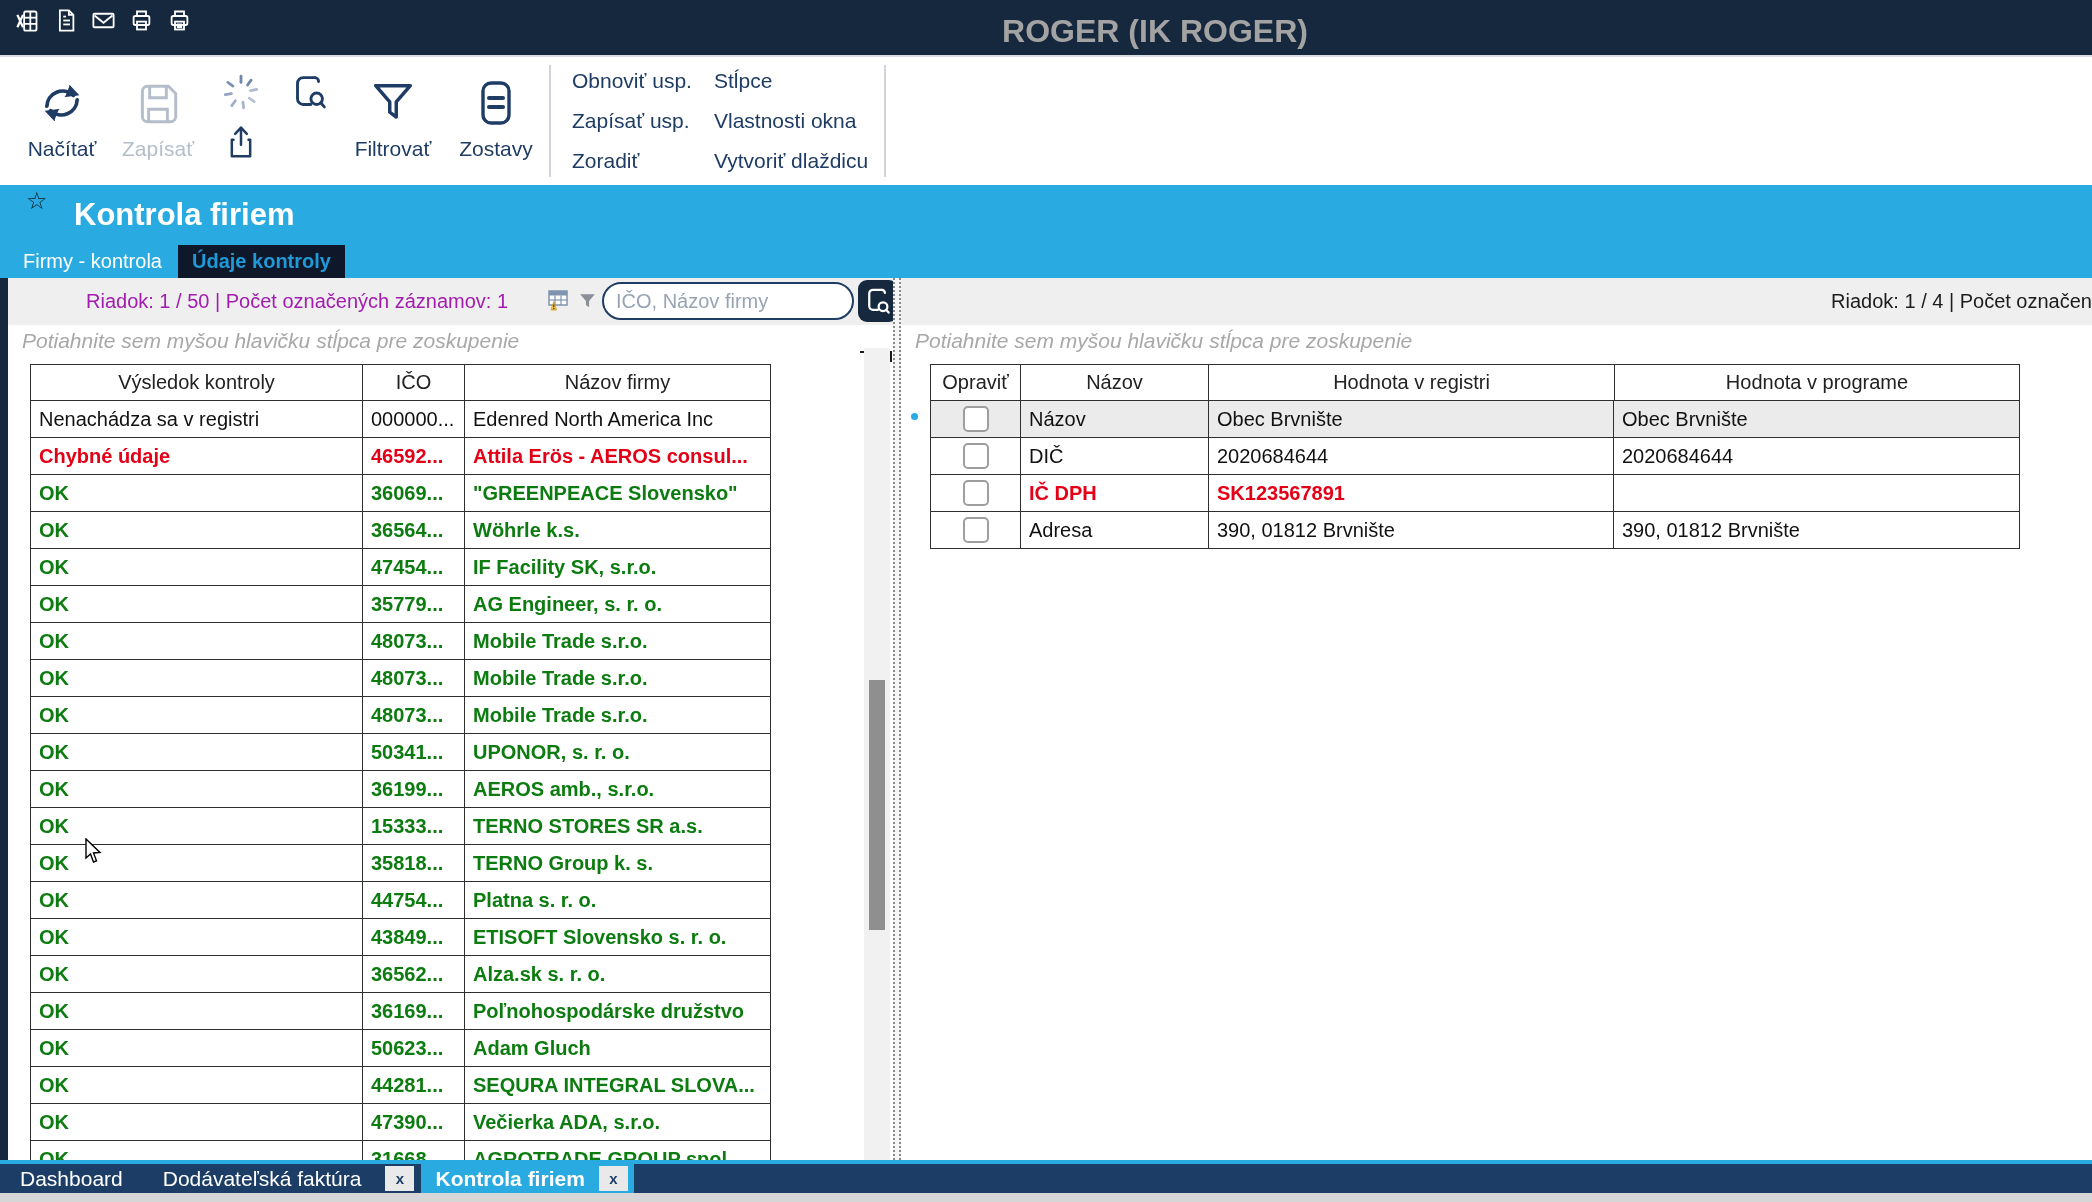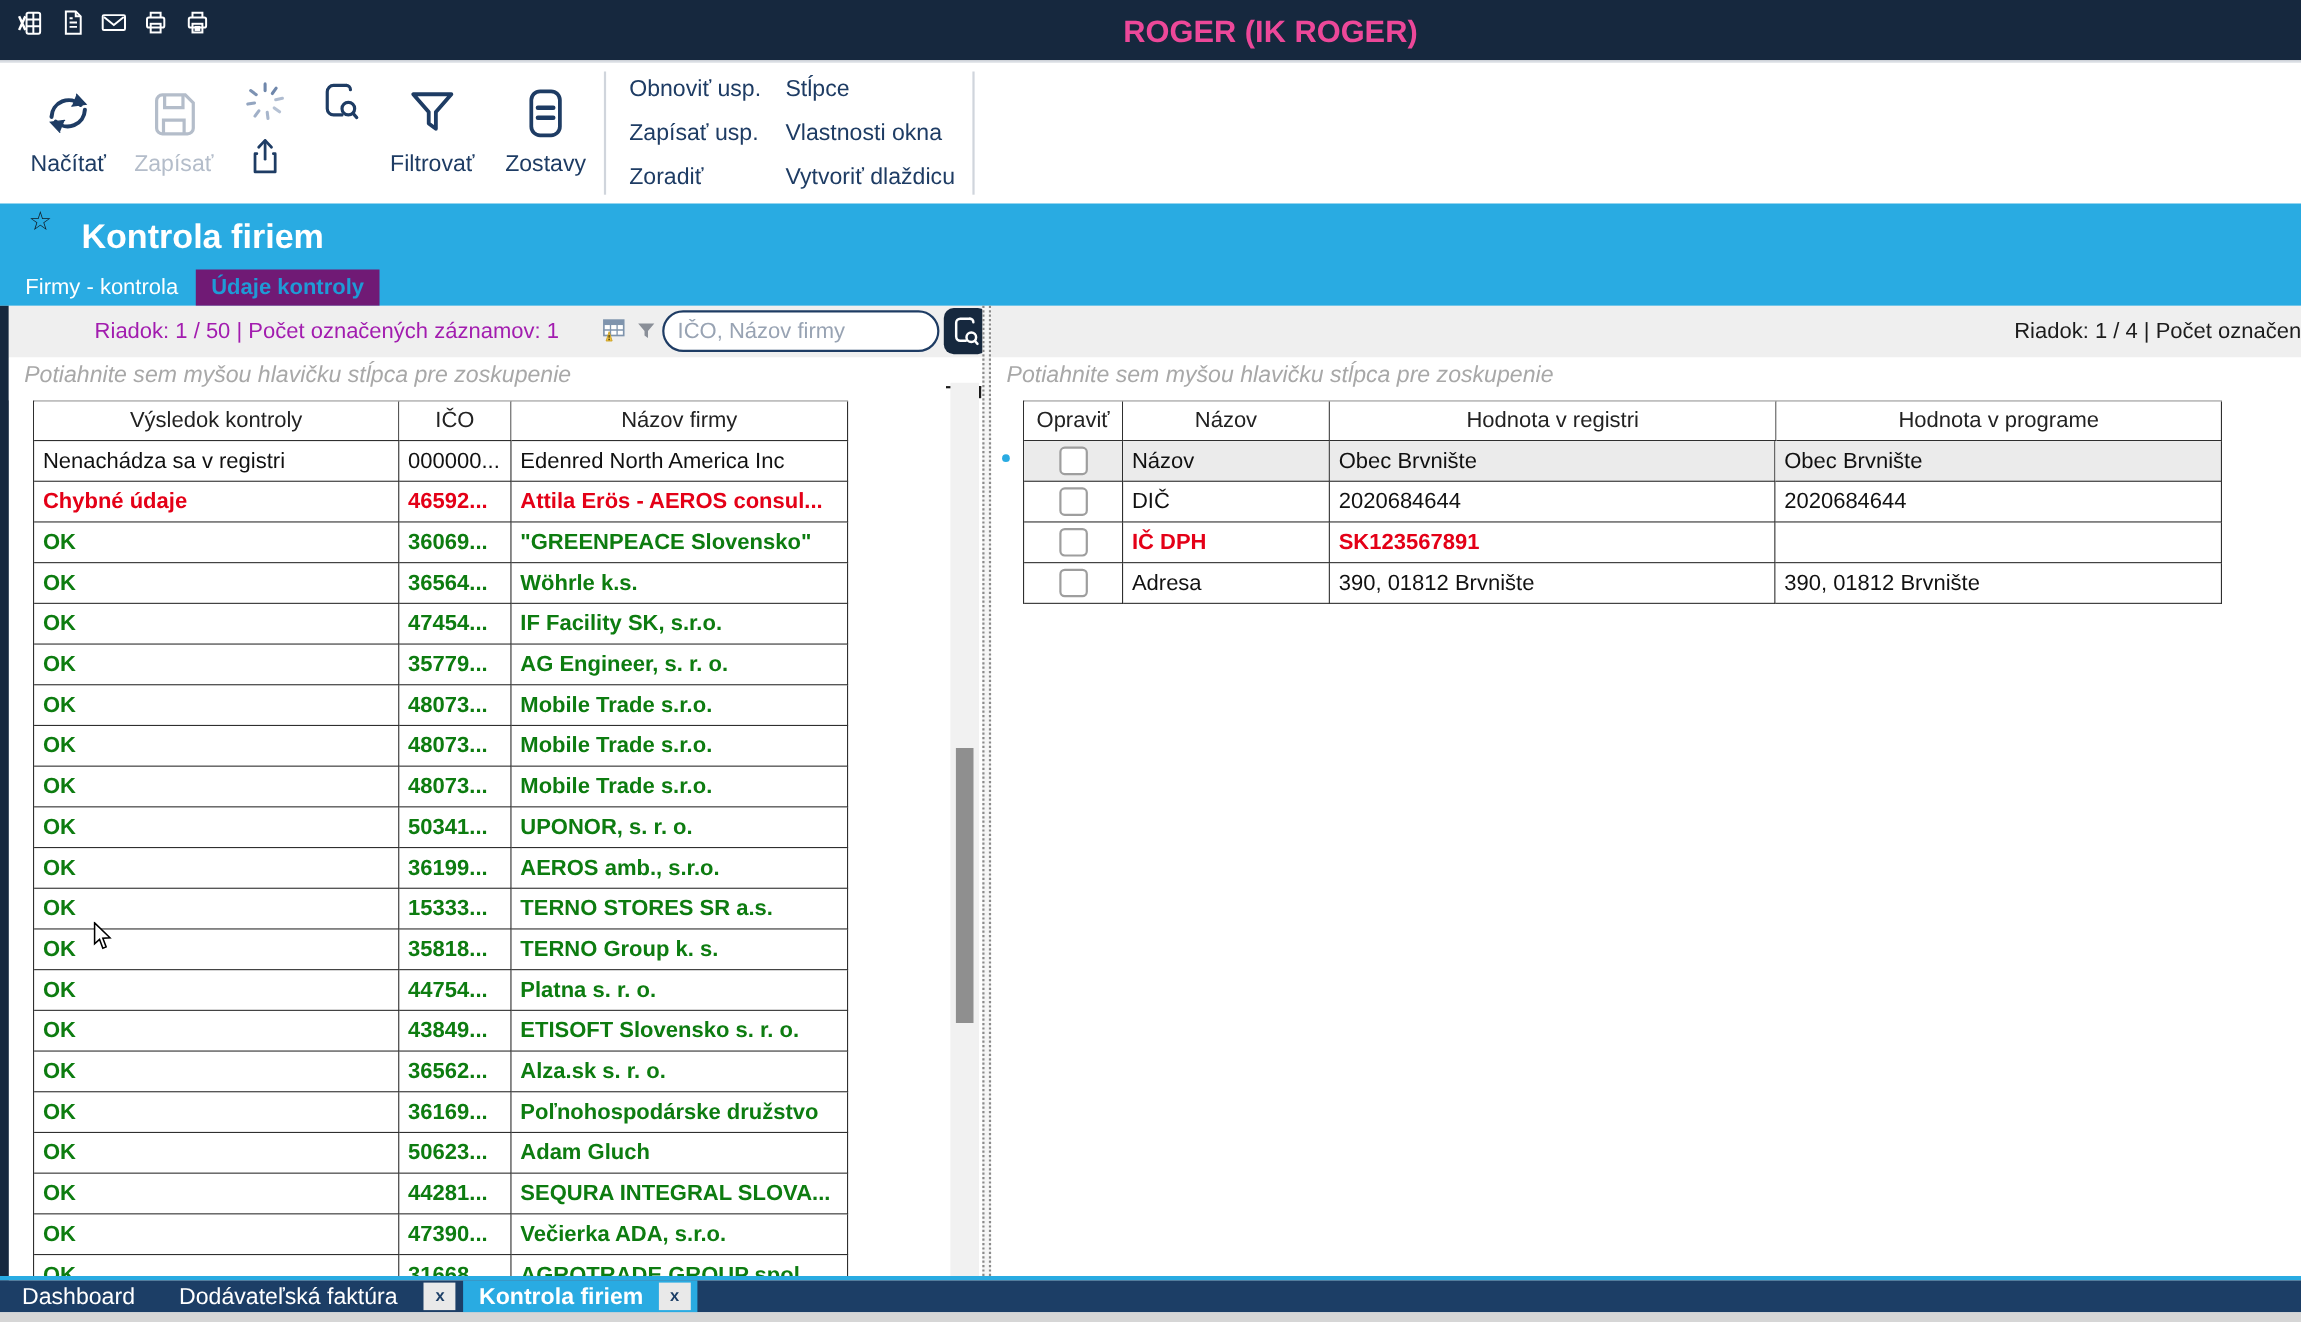--- a/index.html
+++ b/index.html
@@ -3,39 +3,39 @@
 <meta charset="utf-8">
 <style>
   html,body{margin:0;padding:0;background:#9a9a9a;}
   #canvas{position:relative;width:2092px;height:1202px;background:#ffffff;overflow:hidden;
           font-family:"Liberation Sans","DejaVu Sans",sans-serif;}
   
   #titlebar{position:absolute;left:0;top:0;width:2092px;height:55px;background:#16283e;}
   #titlebar-icons{position:absolute;left:14px;top:7px;display:flex;gap:11px;align-items:center;}
   #titlebar-icons svg{display:block;}
   #app-title{position:absolute;left:1155px;top:13px;transform:translateX(-50%);
-             color:#ec4899;font-size:28px;font-weight:bold;white-space:nowrap;}
+             color:#a3a3a3;font-size:32px;font-weight:bold;white-space:nowrap;}
   
   #toolbar{position:absolute;left:0;top:55px;width:2092px;height:130px;background:#ffffff;
            border-top:2px solid #d9dde3;}
   .tb-btn{position:absolute;top:6px;height:118px;display:flex;flex-direction:column;
           align-items:center;justify-content:flex-start;cursor:default;}
   .tb-btn .ic{height:66px;display:flex;align-items:flex-end;justify-content:center;}
   .tb-label{font-size:21px;color:#1e3c64;margin-top:8px;white-space:nowrap;}
   .tb-label.disabled{color:#b4bdca;}
   .tb-sep{position:absolute;top:8px;height:112px;width:2px;background:#d0d5dc;}
   .tb-menu{position:absolute;top:10px;display:flex;flex-direction:column;gap:12px;}
   .tb-menu span{font-size:21px;color:#1e3c64;white-space:nowrap;line-height:28px;}
   
   #bluebar{position:absolute;left:0;top:185px;width:2092px;height:93px;background:#29abe2;}
   #fav-star{position:absolute;left:26px;top:2px;font-size:24px;color:#101820;}
   #page-title{position:absolute;left:74px;top:12px;color:#ffffff;font-size:31px;font-weight:bold;}
   #tab1{position:absolute;left:10px;top:60px;width:165px;height:33px;display:flex;align-items:center;
         justify-content:center;color:#ffffff;font-size:20px;}
-  #tab2{position:absolute;left:178px;top:60px;width:167px;height:33px;background:#701a75;
+  #tab2{position:absolute;left:178px;top:60px;width:167px;height:33px;background:#0f172a;
         display:flex;align-items:center;justify-content:center;color:#1f9ad6;font-size:20px;font-weight:600;}
   
   #frame-left{position:absolute;left:0;top:278px;width:8px;height:886px;background:#16283e;}
   .statusrow{position:absolute;top:278px;height:47px;background:#efefef;}
   #lstatus{left:8px;width:885px;}
   #lstatus .txt{position:absolute;left:78px;top:0;line-height:47px;font-size:20px;color:#a21caf;white-space:nowrap;}
   #rstatus{left:901px;width:1191px;}
   #rstatus .txt{position:absolute;right:0;top:0;line-height:47px;font-size:20px;color:#1c1c1c;white-space:nowrap;overflow:hidden;}
   .hintrow{position:absolute;top:325px;height:39px;background:#ffffff;}
   #lhint{left:8px;width:885px;}

